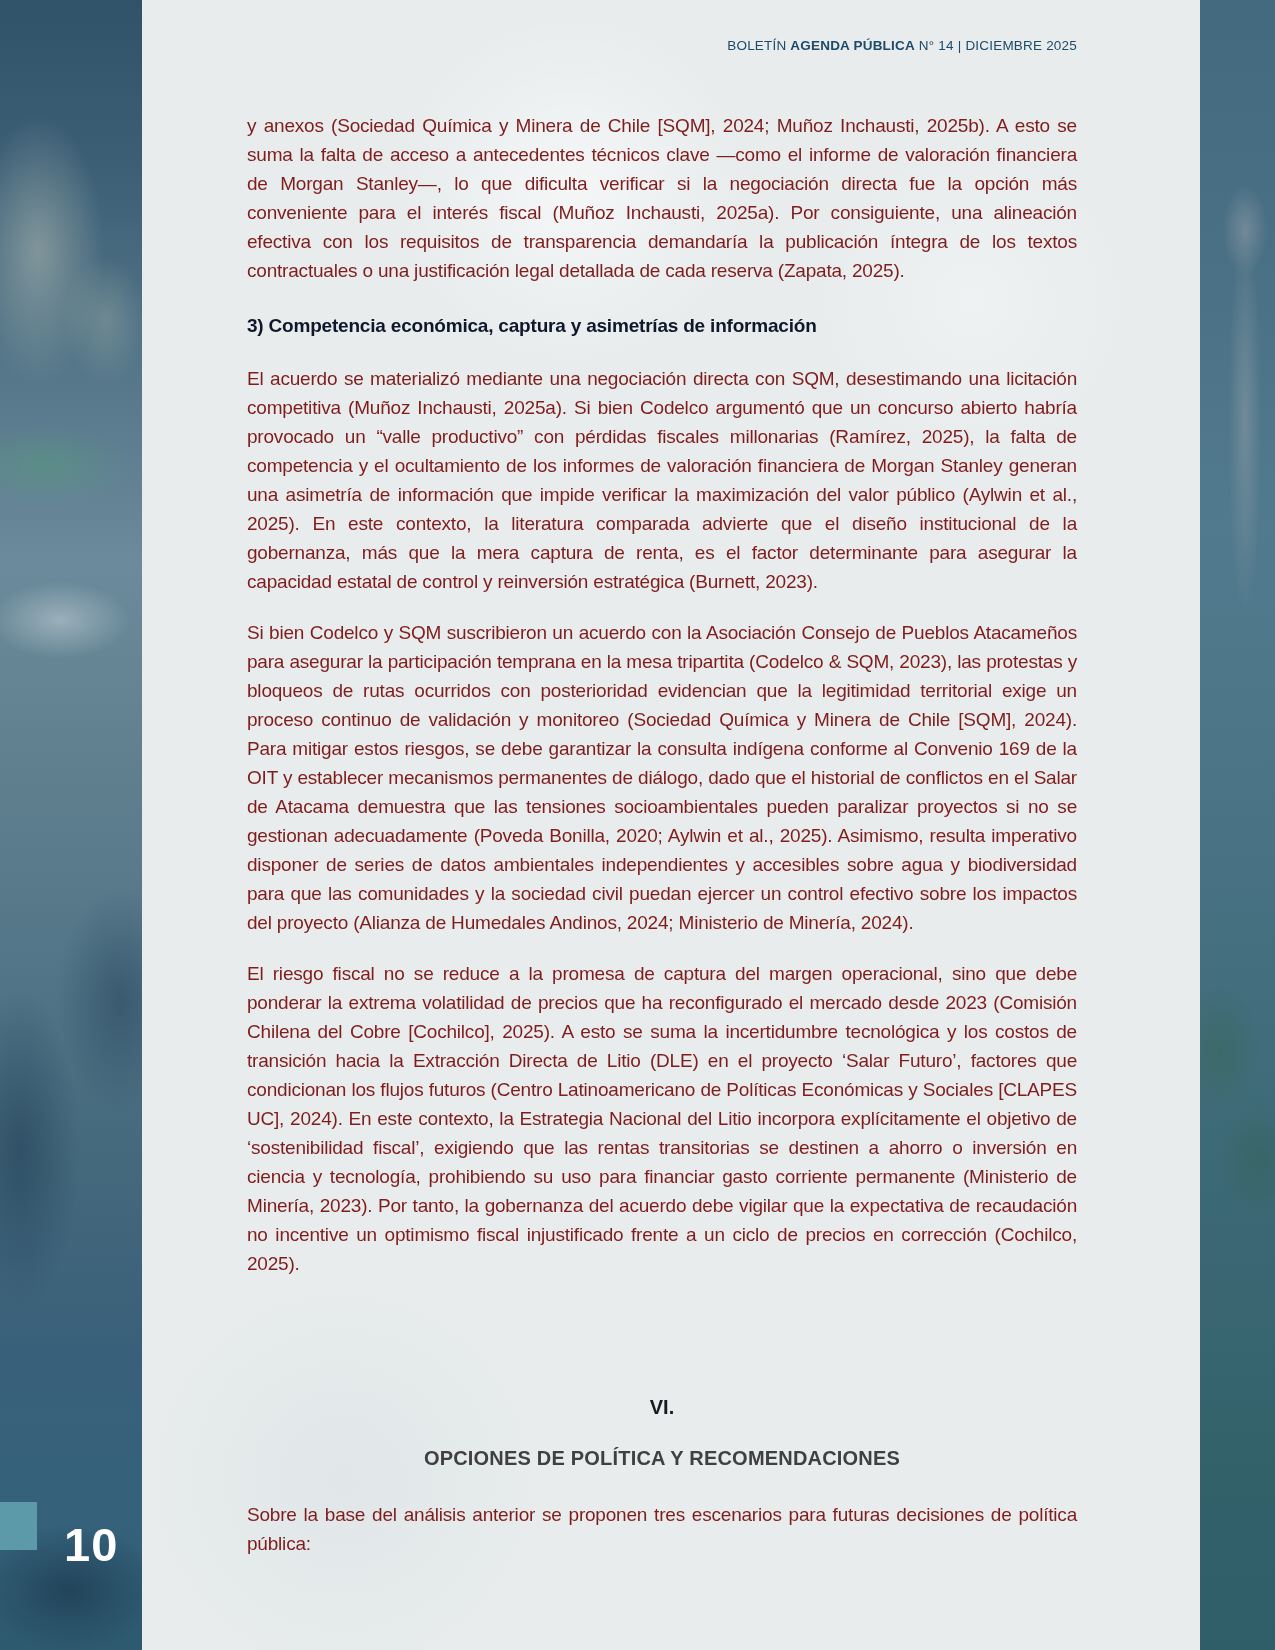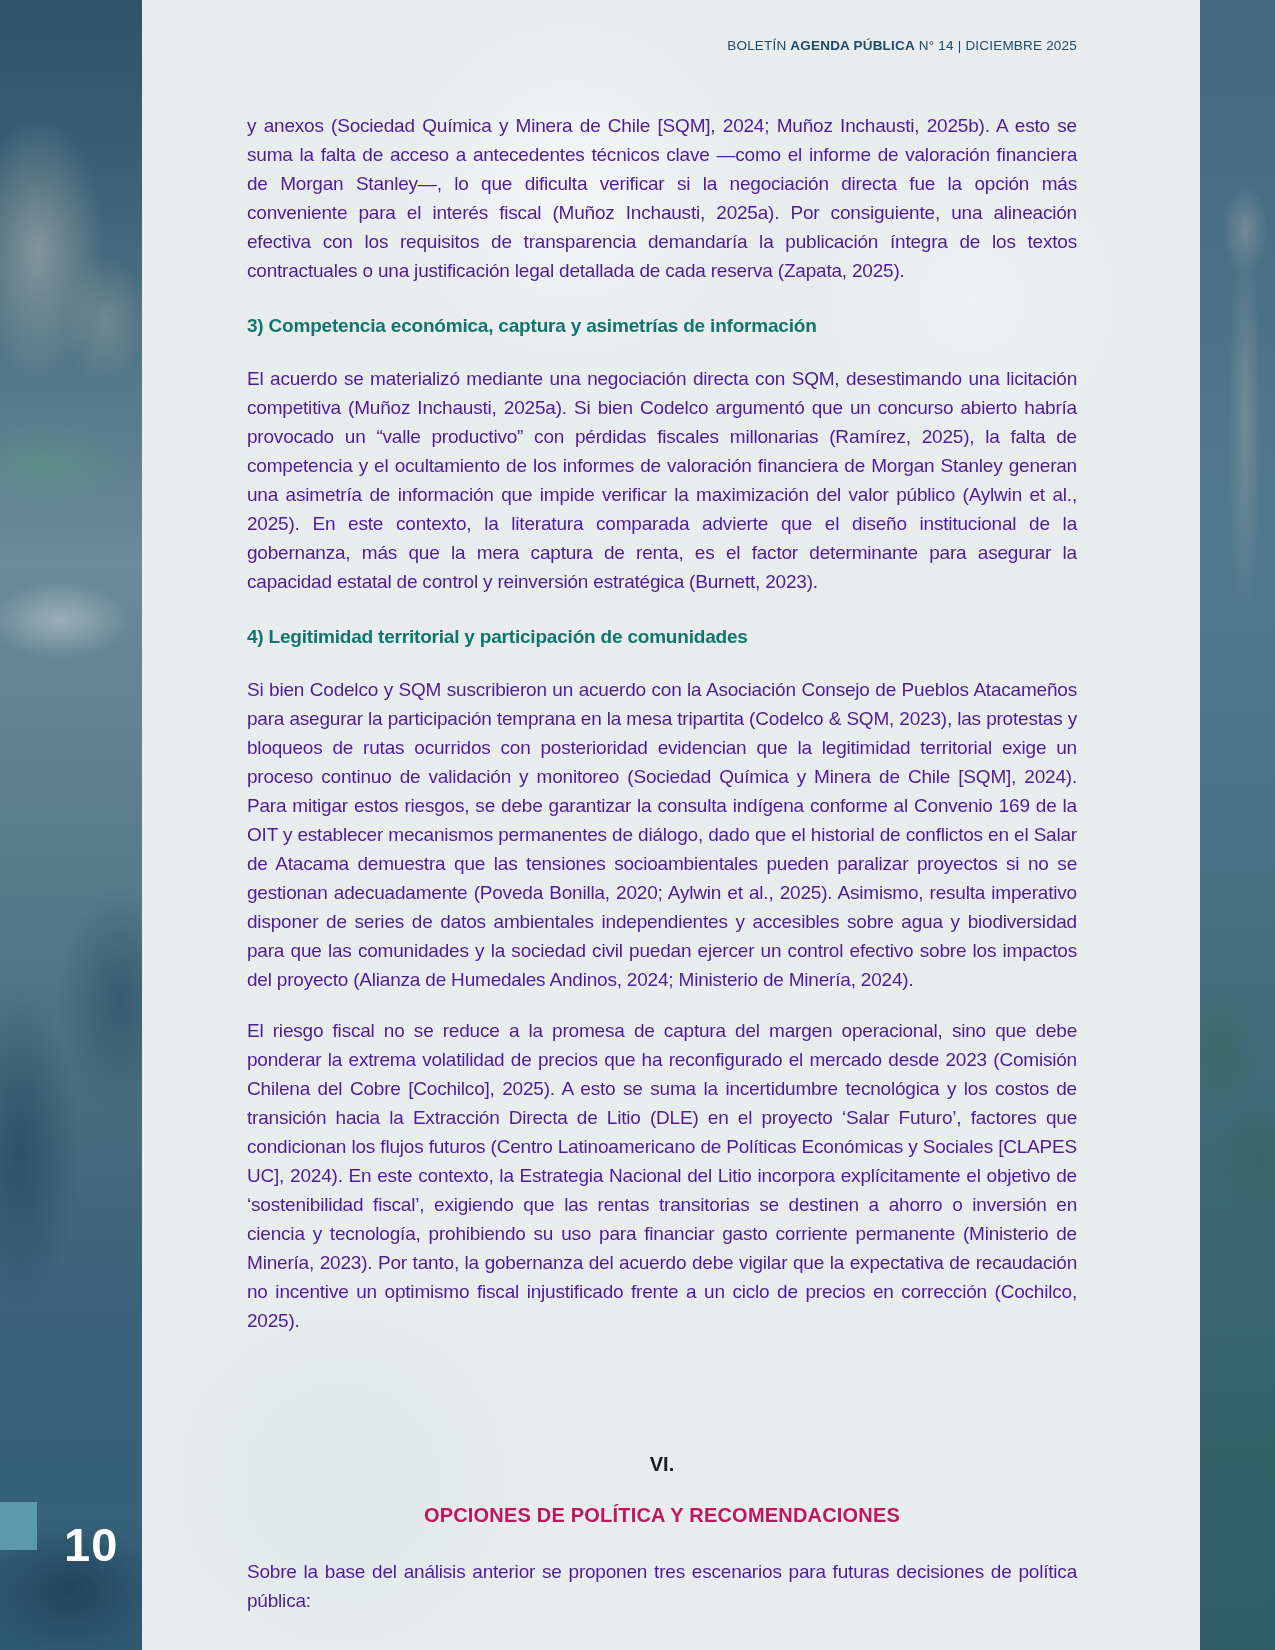--- a/index.html
+++ b/index.html
@@ -68,45 +68,45 @@
     line-height:15px;
   }
   .doc-header b{font-weight:bold;}
 
   
   .body-col{margin-top:58px;}
   .para, .h-num, .bullet-text{
     font-size:19px;
     line-height:29px;
     letter-spacing:-0.2px;
-    color:#4c1d95;
+    color:#7f1d1d;
     text-align:justify;
   }
   .para{margin:0 0 22px 0;}
   .h-num{
     font-weight:bold;
-    color:#0f766e;
+    color:#0f172a;
     margin:26px 0 24px 0;
     text-align:left;
   }
   .section-number{
     margin-top:118px;
     text-align:center;
     font-weight:bold;
     font-size:20px;
     color:#171c20;
   }
   .section-title{
     margin-top:28px;
     margin-bottom:30px;
     text-align:center;
     font-weight:bold;
     font-size:20px;
     letter-spacing:.2px;
-    color:#be185d;
+    color:#404040;
   }
 
   
   .page-square{
     position:absolute;left:0;top:1502px;width:37px;height:48px;
     background:#5c99a9;
   }
   .page-number{
     position:absolute;left:64px;top:1517px;
     font-size:47px;font-weight:bold;color:#ffffff;
@@ -129,21 +129,20 @@
       </div>
 
       <div class="body-col">
 
         <p class="para">y anexos (Sociedad Química y Minera de Chile [SQM], 2024; Muñoz Inchausti, 2025b). A esto se suma la falta de acceso a antecedentes técnicos clave —como el informe de valoración financiera de Morgan Stanley—, lo que dificulta verificar si la negociación directa fue la opción más conveniente para el interés fiscal (Muñoz Inchausti, 2025a). Por consiguiente, una alineación efectiva con los requisitos de transparencia demandaría la publicación íntegra de los textos contractuales o una justificación legal detallada de cada reserva (Zapata, 2025).</p>
 
         <p class="h-num">3) Competencia económica, captura y asimetrías de información</p>
 
         <p class="para">El acuerdo se materializó mediante una negociación directa con SQM, desestimando una licitación competitiva (Muñoz Inchausti, 2025a). Si bien Codelco argumentó que un concurso abierto habría provocado un “valle productivo” con pérdidas fiscales millonarias (Ramírez, 2025), la falta de competencia y el ocultamiento de los informes de valoración financiera de Morgan Stanley generan una asimetría de información que impide verificar la maximización del valor público (Aylwin et al., 2025). En este contexto, la literatura comparada advierte que el diseño institucional de la gobernanza, más que la mera captura de renta, es el factor determinante para asegurar la capacidad estatal de control y reinversión estratégica (Burnett, 2023).</p>
 
-        <p class="h-num">4) Legitimidad territorial y participación de comunidades</p>
 
         <p class="para">Si bien Codelco y SQM suscribieron un acuerdo con la Asociación Consejo de Pueblos Atacameños para asegurar la participación temprana en la mesa tripartita (Codelco &amp; SQM, 2023), las protestas y bloqueos de rutas ocurridos con posterioridad evidencian que la legitimidad territorial exige un proceso continuo de validación y monitoreo (Sociedad Química y Minera de Chile [SQM], 2024). Para mitigar estos riesgos, se debe garantizar la consulta indígena conforme al Convenio 169 de la OIT y establecer mecanismos permanentes de diálogo, dado que el historial de conflictos en el Salar de Atacama demuestra que las tensiones socioambientales pueden paralizar proyectos si no se gestionan adecuadamente (Poveda Bonilla, 2020; Aylwin et al., 2025). Asimismo, resulta imperativo disponer de series de datos ambientales independientes y accesibles sobre agua y biodiversidad para que las comunidades y la sociedad civil puedan ejercer un control efectivo sobre los impactos del proyecto (Alianza de Humedales Andinos, 2024; Ministerio de Minería, 2024).</p>
 
 
         <p class="para">El riesgo fiscal no se reduce a la promesa de captura del margen operacional, sino que debe ponderar la extrema volatilidad de precios que ha reconfigurado el mercado desde 2023 (Comisión Chilena del Cobre [Cochilco], 2025). A esto se suma la incertidumbre tecnológica y los costos de transición hacia la Extracción Directa de Litio (DLE) en el proyecto ‘Salar Futuro’, factores que condicionan los flujos futuros (Centro Latinoamericano de Políticas Económicas y Sociales [CLAPES UC], 2024). En este contexto, la Estrategia Nacional del Litio incorpora explícitamente el objetivo de ‘sostenibilidad fiscal’, exigiendo que las rentas transitorias se destinen a ahorro o inversión en ciencia y tecnología, prohibiendo su uso para financiar gasto corriente permanente (Ministerio de Minería, 2023). Por tanto, la gobernanza del acuerdo debe vigilar que la expectativa de recaudación no incentive un optimismo fiscal injustificado frente a un ciclo de precios en corrección (Cochilco, 2025).</p>
 
         <div class="section-number">VI.</div>
 
         <div class="section-title">OPCIONES DE POLÍTICA Y RECOMENDACIONES</div>
 

